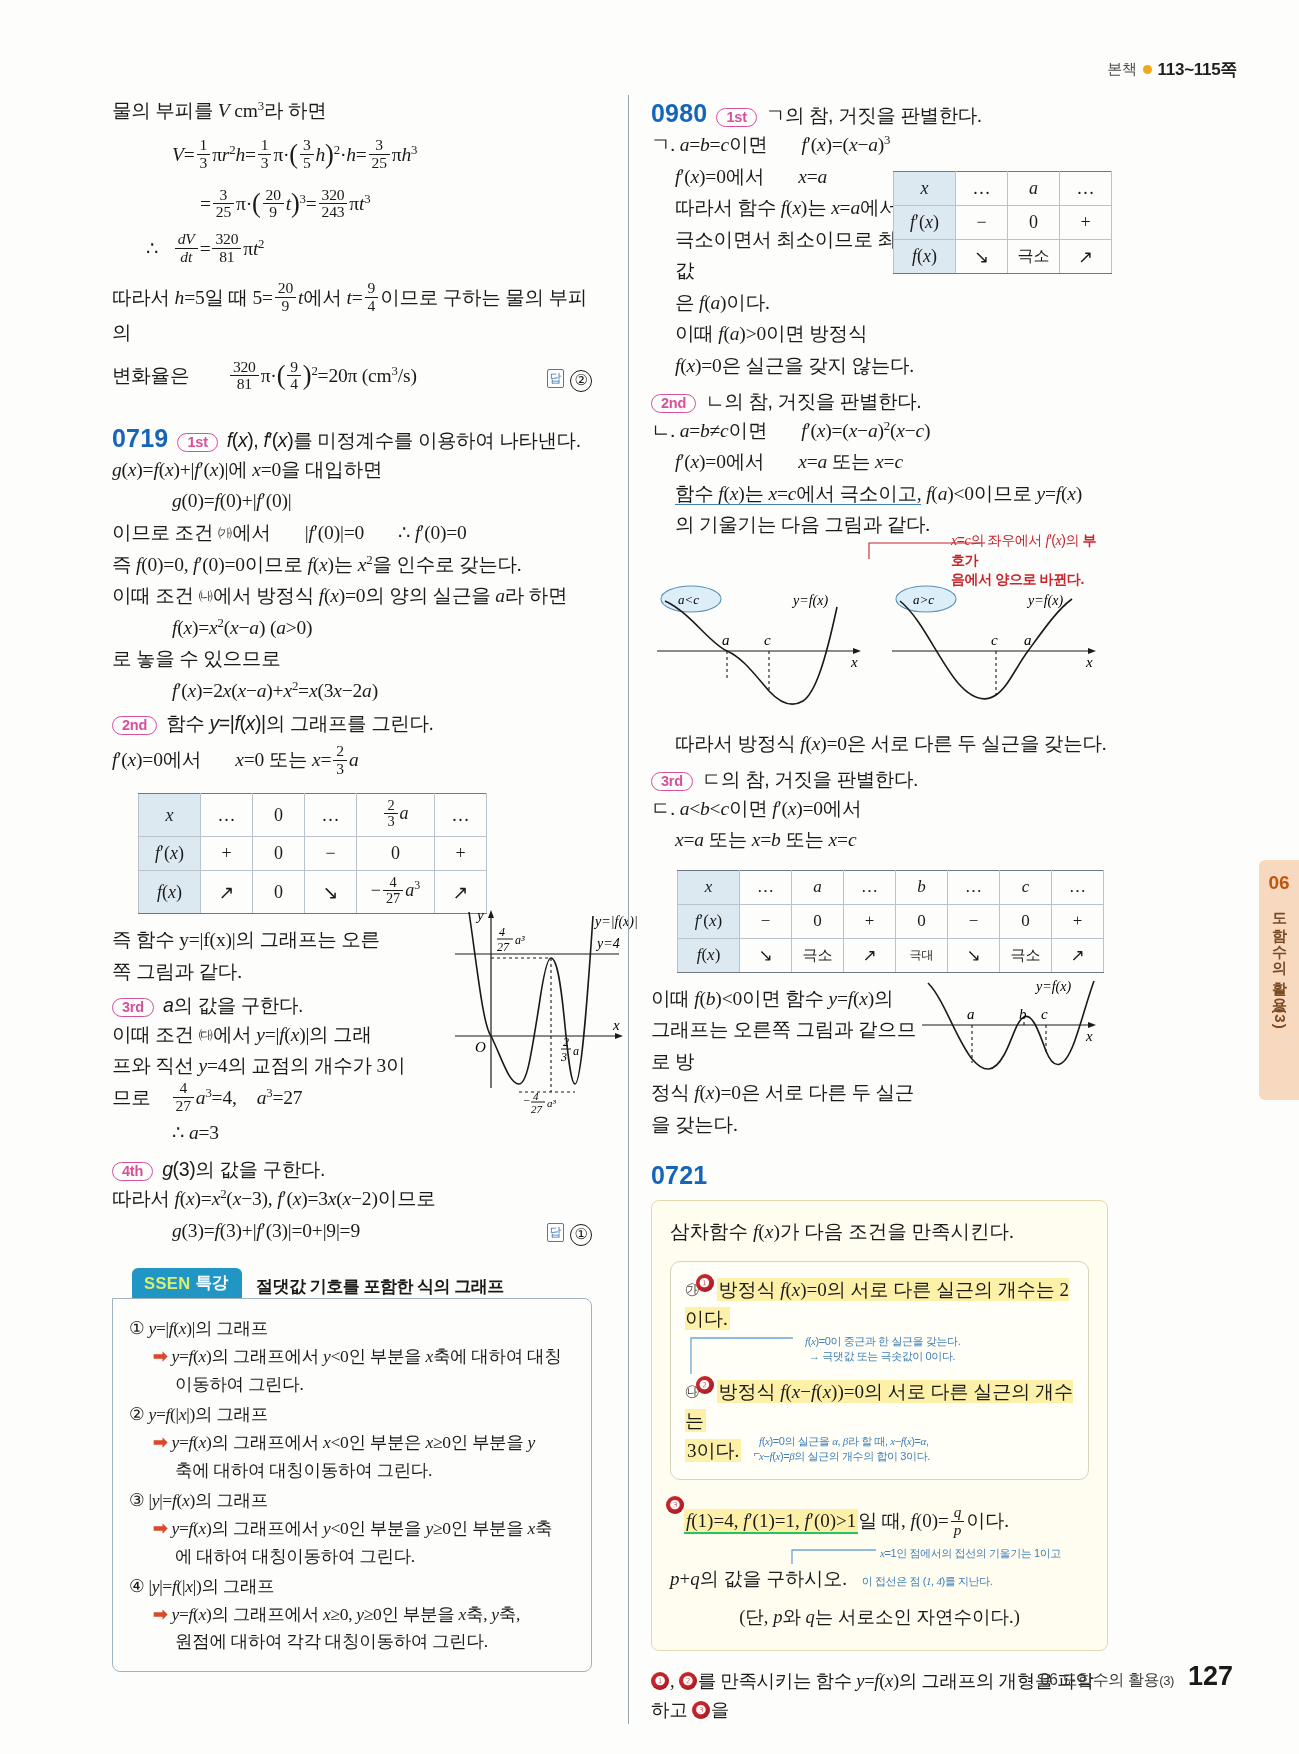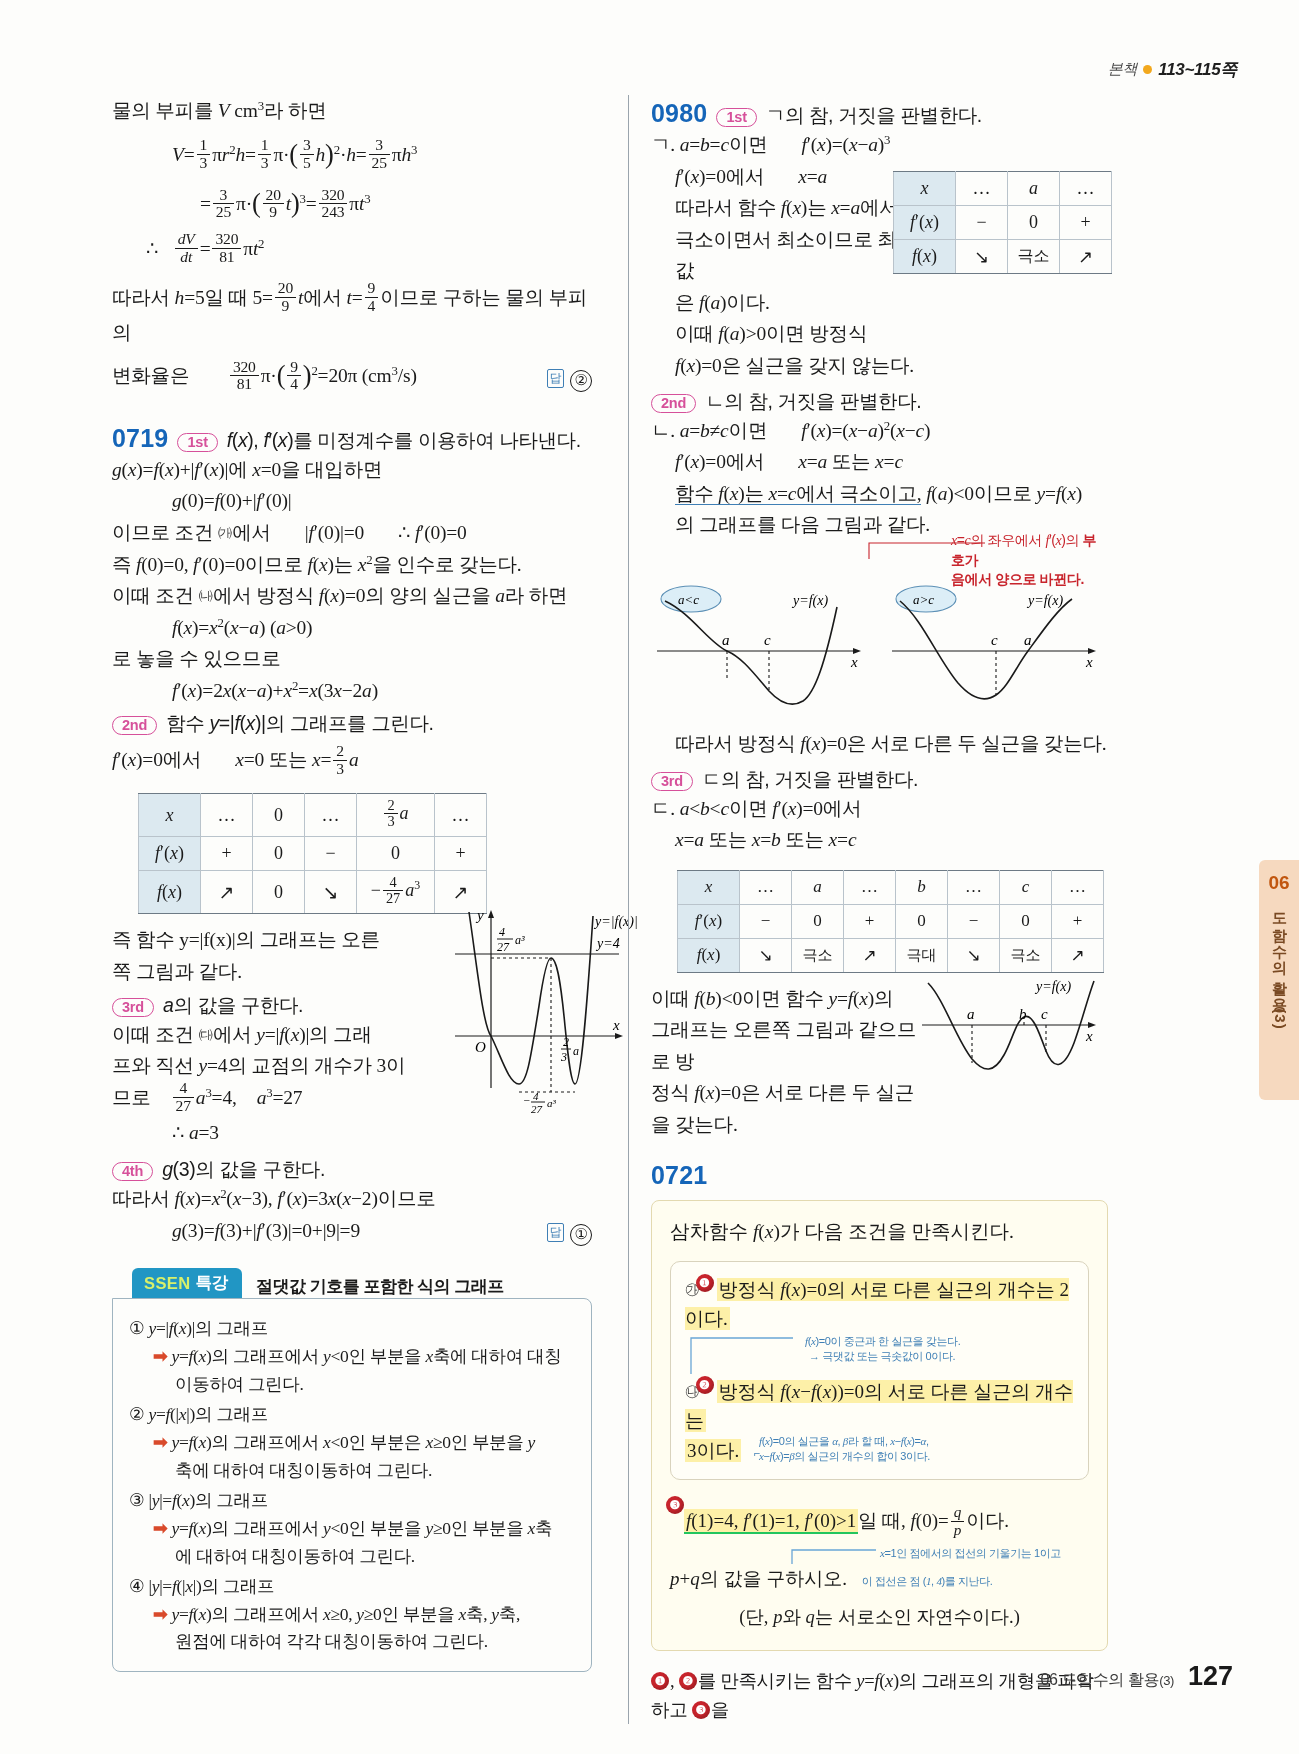--- a/index.html
+++ b/index.html
@@ -12,21 +12,21 @@
     position:relative;
     overflow:hidden;
   }
   .page { position:relative; width:1299px; height:1754px; }
 
   
   .hdr {
     position:absolute; top:58px; right:62px;
     font-family:"Liberation Sans", sans-serif;
     font-size:15px; color:#4a4a4a; letter-spacing:-0.3px;
-    display:flex; align-items:center; gap:6px;font-style:italic;
+    display:flex; align-items:center; gap:6px;
   }
   .hdr .dot { width:9px; height:9px; border-radius:50%; background:#f2a81d; display:inline-block; }
   .hdr .pg { color:#1f1f1f; font-weight:bold; font-size:17px; }
 
   
   .col { position:absolute; top:95px; width:480px; }
   .col-l { left:112px; }
   .col-r { left:628px; padding-left:22px; border-left:1px solid #9aa4ad; min-height:1440px; }
 
   
@@ -494,21 +494,21 @@
 
     <div class="ln">
       ㄴ. <i class="v">a</i>=<i class="v">b</i>≠<i class="v">c</i>이면<span class="sp"></span><i class="v">f</i>′(<i class="v">x</i>)=(<i class="v">x</i>−<i class="v">a</i>)<sup>2</sup>(<i class="v">x</i>−<i class="v">c</i>)
     </div>
     <div class="ln ind3">
       <i class="v">f</i>′(<i class="v">x</i>)=0에서<span class="sp"></span><i class="v">x</i>=<i class="v">a</i> 또는 <i class="v">x</i>=<i class="v">c</i>
     </div>
     <div class="ln ind3" style="position:relative;">
       <span style="border-bottom:1px solid #3f7fb5;">함수 <i class="v">f</i>(<i class="v">x</i>)는 <i class="v">x</i>=<i class="v">c</i>에서 극소이고,</span> <i class="v">f</i>(<i class="v">a</i>)&lt;0이므로 <i class="v">y</i>=<i class="v">f</i>(<i class="v">x</i>)
     </div>
-    <div class="ln ind3">의 그래프를 다음 그림과 같다.</div>
+    <div class="ln ind3">의 기울기는 다음 그림과 같다.</div>
 
     <div style="position:relative; height:38px;">
       <svg width="120" height="26" style="position:absolute; left:216px; top:-4px;">
         <path d="M2,22 L2,6 L118,6" stroke="#c8242c" stroke-width="1.1" fill="none"></path>
       </svg>
       <div style="position:absolute; left:300px; top:-10px; color:#c8242c; font-size:14px;
                   font-family:'Liberation Sans',sans-serif; letter-spacing:-0.4px; line-height:1.35;">
         <div><i class="v" style="font-family:'Liberation Serif',serif;">x</i>=<i class="v" style="font-family:'Liberation Serif',serif;">c</i>의 좌우에서 <i class="v" style="font-family:'Liberation Serif',serif;">f</i>′(<i class="v" style="font-family:'Liberation Serif',serif;">x</i>)의 <b>부호가</b></div>
         <div><b>음에서 양으로 바뀐다.</b></div>
       </div>
@@ -581,21 +581,21 @@
           <td>0</td>
           <td>−</td>
           <td>0</td>
           <td>+</td>
         </tr>
         <tr>
           <td class="hd"><i class="v">f</i>(<i class="v">x</i>)</td>
           <td>↘</td>
           <td style="font-size:15px;">극소</td>
           <td>↗</td>
-          <td style="font-size:15px;">극대</td>
+          <td style="font-size:12px;">극대</td>
           <td>↘</td>
           <td style="font-size:15px;">극소</td>
           <td>↗</td>
         </tr>
       </tbody>
         </table>
     </div>
 
     <div style="position:relative;">
       <div style="width:280px;">

